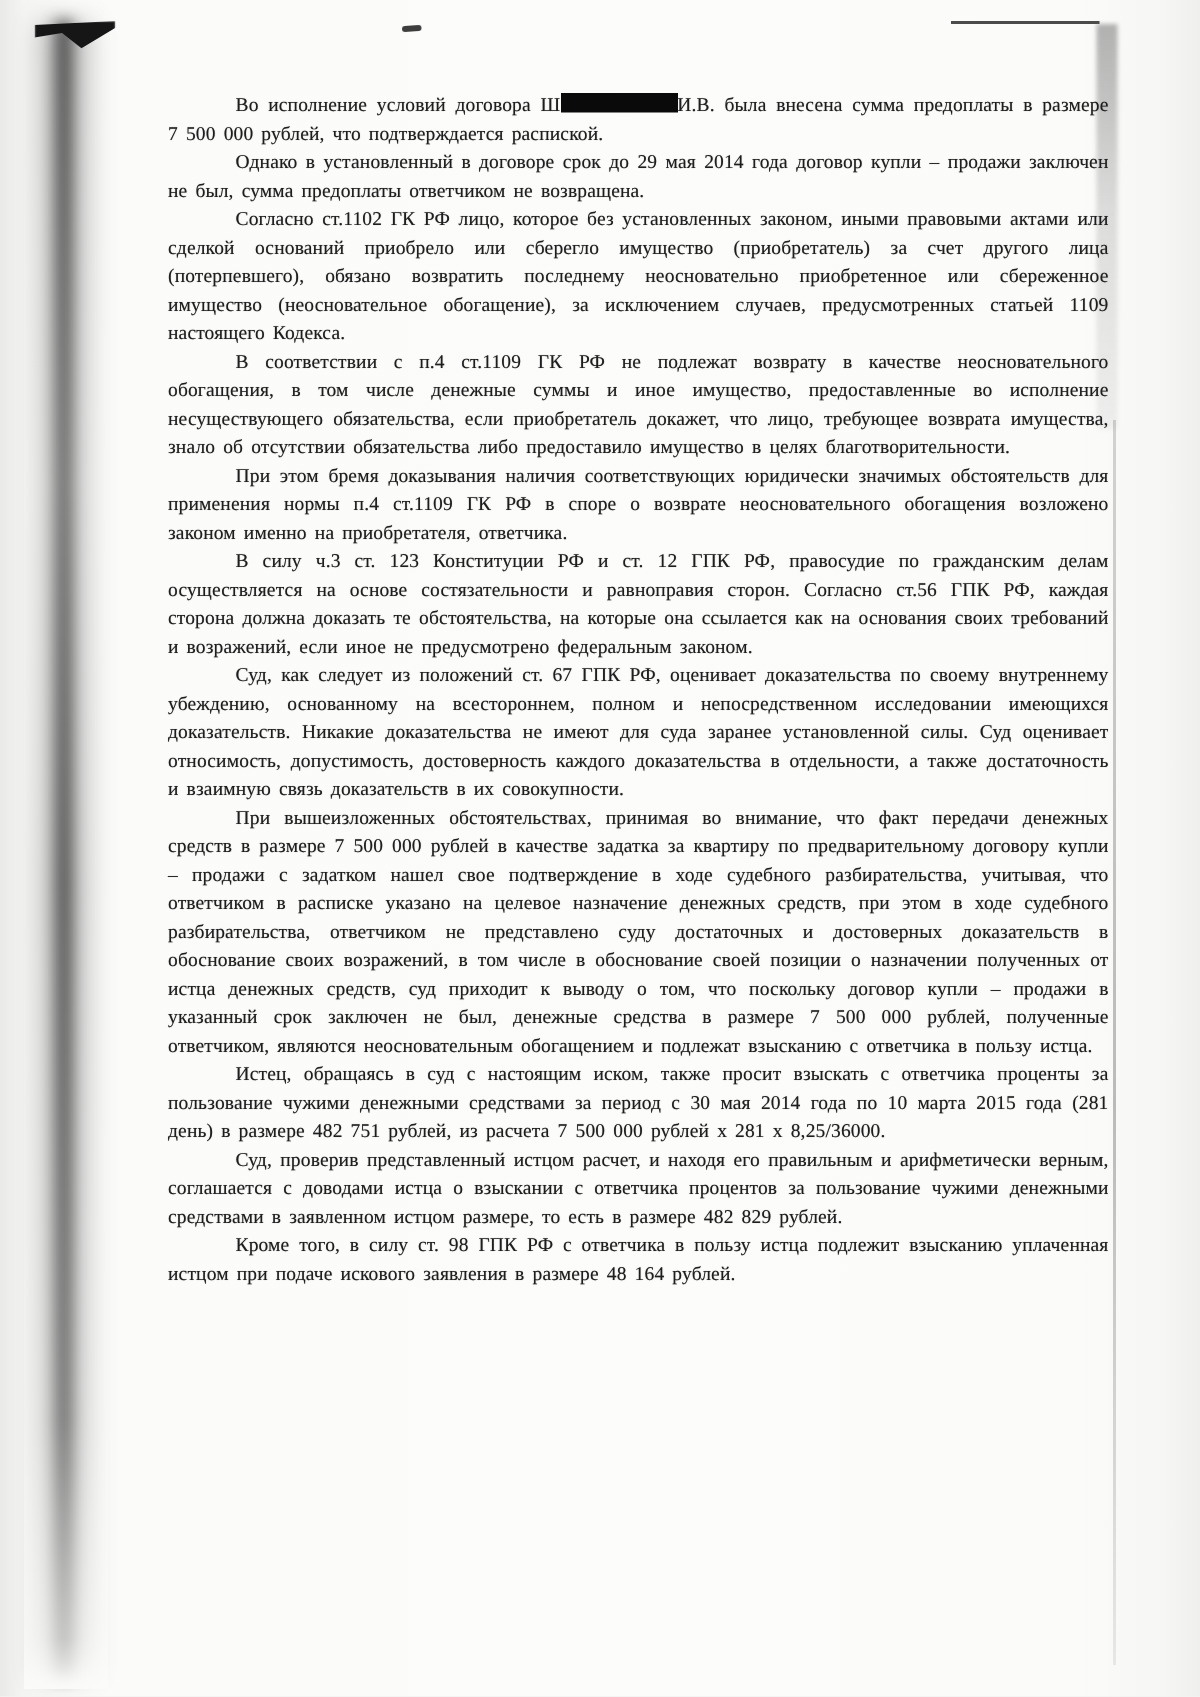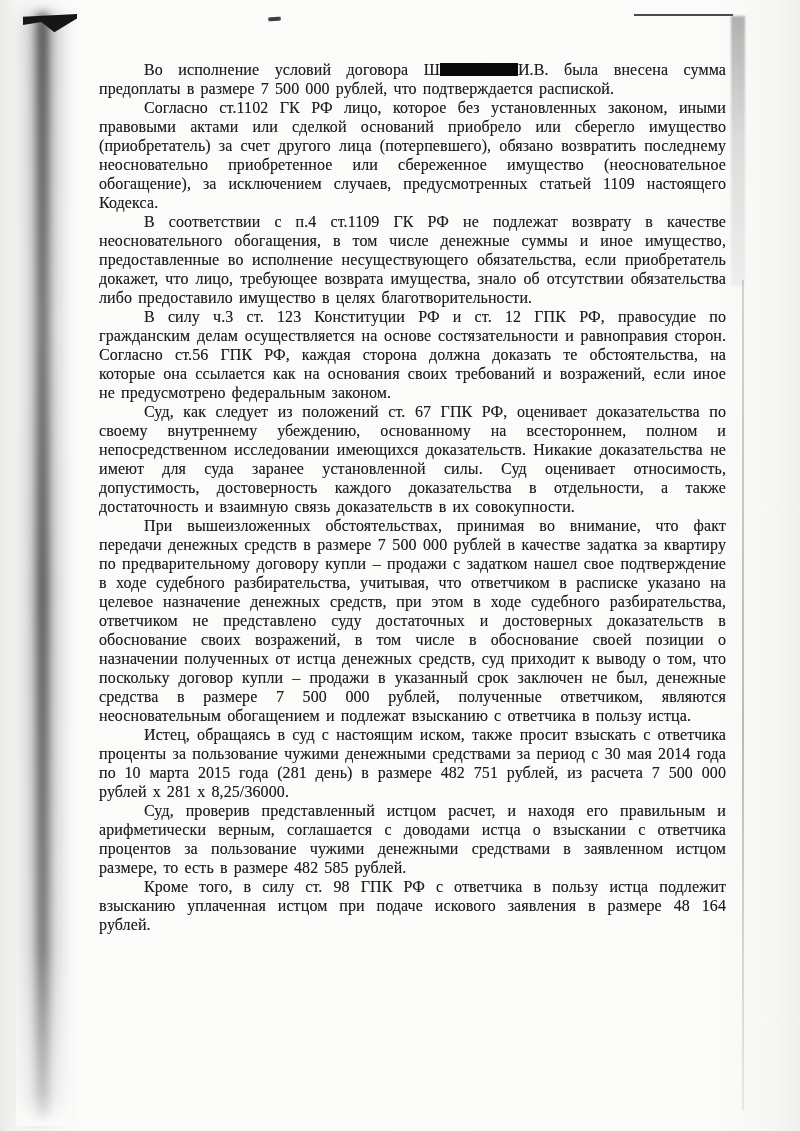--- a/index.html
+++ b/index.html
@@ -62,23 +62,23 @@
   }
   .ink-speck {
     position: absolute; left: 268px; top: 17px; width: 13px; height: 4px;
     background: #3d3d3d; border-radius: 2px; transform: rotate(-4deg);
     filter: blur(.4px);
   }
 
   
   .text-block {
     position: absolute;
-    left: 99px; top: 60px; width: 627px;
+    left: 112px; top: 60px; width: 627px;
     font-family: "Liberation Serif", "DejaVu Serif", serif;
-    font-size: 16px;
+    font-size: 13px;
     line-height: 19px;
     color: #1e1e1e;
     text-align: justify;
     word-spacing: 2px;
     letter-spacing: .1px;
     text-shadow: 0 0 .6px rgba(45,45,45,.55);
   }
   .para { margin: 0; text-indent: 45px; }
   .redaction {
     display: inline-block;
@@ -97,22 +97,24 @@
   <div class="band-fade"></div>
   <div class="band-cap"></div>
 
   <div class="corner-line"></div>
   <div class="right-edge-shadow"></div>
   <div class="right-edge-line"></div>
   <div class="ink-speck"></div>
 
   <div class="text-block">
       <p class="para">Во исполнение условий договора Ш<span class="redaction"></span>И.В. была внесена сумма предоплаты в размере 7 500 000 рублей, что подтверждается распиской.</p>
+      <p class="para">Однако в установленный в договоре срок до 29 мая 2014 года договор купли – продажи заключен не был, сумма предоплаты ответчиком не возвращена.</p>
       <p class="para">Согласно ст.1102 ГК РФ лицо, которое без установленных законом, иными правовыми актами или сделкой оснований приобрело или сберегло имущество (приобретатель) за счет другого лица (потерпевшего), обязано возвратить последнему неосновательно приобретенное или сбереженное имущество (неосновательное обогащение), за исключением случаев, предусмотренных статьей 1109 настоящего Кодекса.</p>
       <p class="para">В соответствии с п.4 ст.1109 ГК РФ не подлежат возврату в качестве неосновательного обогащения, в том числе денежные суммы и иное имущество, предоставленные во исполнение несуществующего обязательства, если приобретатель докажет, что лицо, требующее возврата имущества, знало об отсутствии обязательства либо предоставило имущество в целях благотворительности.</p>
+      <p class="para">При этом бремя доказывания наличия соответствующих юридически значимых обстоятельств для применения нормы п.4 ст.1109 ГК РФ в споре о возврате неосновательного обогащения возложено законом именно на приобретателя, ответчика.</p>
       <p class="para">В силу ч.3 ст. 123 Конституции РФ и ст. 12 ГПК РФ, правосудие по гражданским делам осуществляется на основе состязательности и равноправия сторон. Согласно ст.56 ГПК РФ, каждая сторона должна доказать те обстоятельства, на которые она ссылается как на основания своих требований и возражений, если иное не предусмотрено федеральным законом.</p>
       <p class="para">Суд, как следует из положений ст. 67 ГПК РФ, оценивает доказательства по своему внутреннему убеждению, основанному на всестороннем, полном и непосредственном исследовании имеющихся доказательств. Никакие доказательства не имеют для суда заранее установленной силы. Суд оценивает относимость, допустимость, достоверность каждого доказательства в отдельности, а также достаточность и взаимную связь доказательств в их совокупности.</p>
       <p class="para">При вышеизложенных обстоятельствах, принимая во внимание, что факт передачи денежных средств в размере 7 500 000 рублей в качестве задатка за квартиру по предварительному договору купли – продажи с задатком нашел свое подтверждение в ходе судебного разбирательства, учитывая, что ответчиком в расписке указано на целевое назначение денежных средств, при этом в ходе судебного разбирательства, ответчиком не представлено суду достаточных и достоверных доказательств в обоснование своих возражений, в том числе в обоснование своей позиции о назначении полученных от истца денежных средств, суд приходит к выводу о том, что поскольку договор купли – продажи в указанный срок заключен не был, денежные средства в размере 7 500 000 рублей, полученные ответчиком, являются неосновательным обогащением и  подлежат взысканию с ответчика в пользу истца.</p>
       <p class="para">Истец, обращаясь в суд с настоящим иском, также просит взыскать с ответчика проценты за пользование чужими денежными средствами за период с 30 мая 2014 года по 10 марта 2015 года (281 день) в размере 482 751 рублей, из расчета 7 500 000 рублей х 281 х 8,25/36000.</p>
-      <p class="para">Суд, проверив представленный истцом расчет, и находя его правильным и арифметически верным, соглашается с доводами истца о взыскании с ответчика процентов за пользование чужими денежными средствами в заявленном истцом размере, то есть в размере 482 585 рублей.</p>
+      <p class="para">Суд, проверив представленный истцом расчет, и находя его правильным и арифметически верным, соглашается с доводами истца о взыскании с ответчика процентов за пользование чужими денежными средствами в заявленном истцом размере, то есть в размере 482 829 рублей.</p>
       <p class="para">Кроме того, в силу ст. 98 ГПК РФ с ответчика в пользу истца подлежит взысканию уплаченная истцом при подаче искового заявления в размере 48 164 рублей.</p>
     </div>
 </div>
 
 </body></html>

